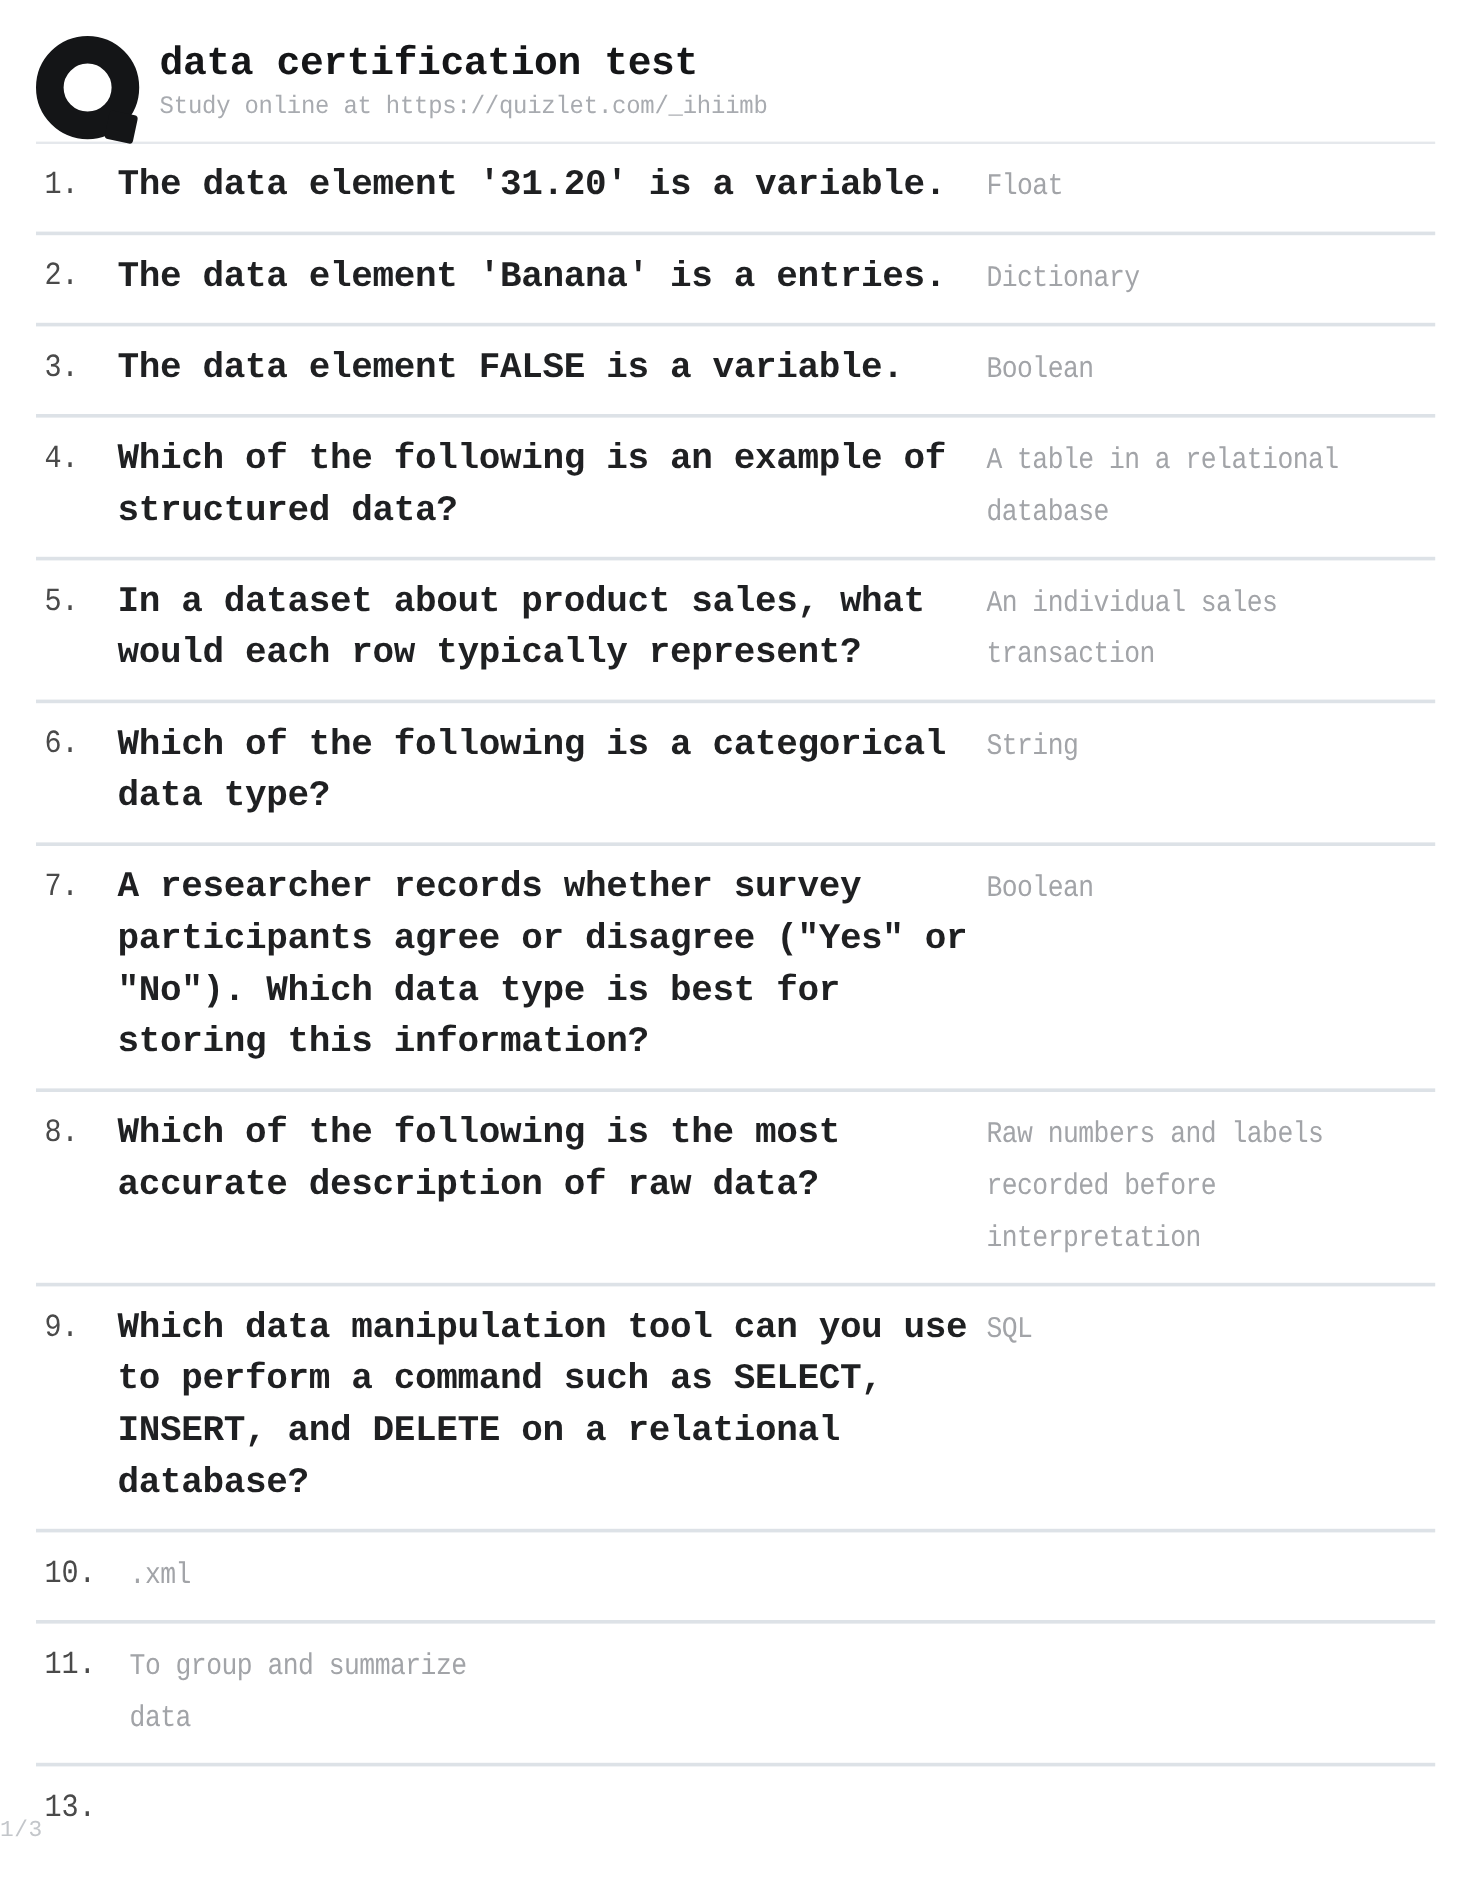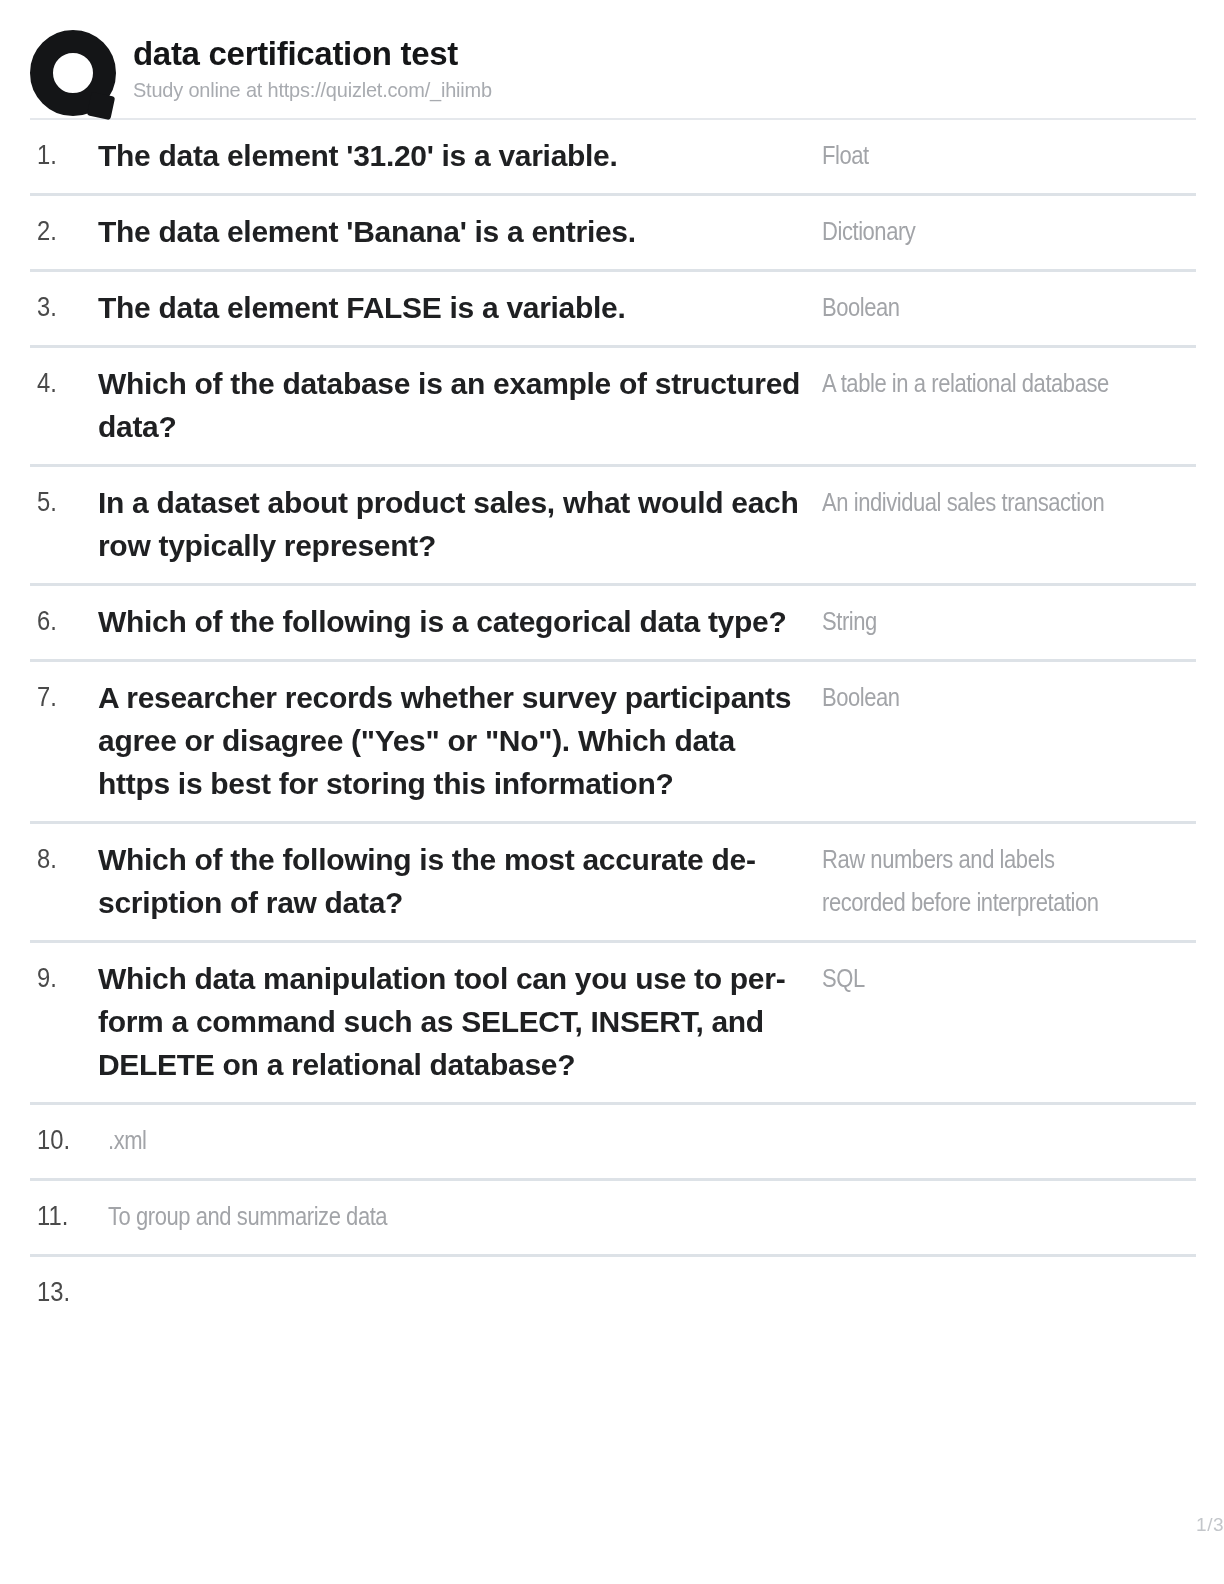--- a/index.html
+++ b/index.html
@@ -1,20 +1,20 @@
 <!DOCTYPE html>
 <html><head>
 <meta charset="utf-8">
 <style>
   html,body{margin:0;padding:0;background:#ffffff;}
   .page{
     position:relative;
     width:1224px;height:1564px;
     background:#ffffff;
-    font-family:Liberation Sans, sans-serif;
+    font-family:Liberation Mono, monospace;
     overflow:hidden;
   }
   
   .header{
     display:flex;
     align-items:flex-start;
     padding:28px 28px 0 30px;
     height:86px;
   }
   .logo{
@@ -94,21 +94,21 @@
     letter-spacing:-0.5px;
     line-height:43px;
     transform:scaleX(0.88);
     transform-origin:0 0;
   }
   
   .footer{
     position:absolute;
     left:0;right:0;
     bottom:28px;
-    text-align:right;
+    text-align:left;
     font-size:19px;
     color:#c3c6ca;
     letter-spacing:0.5px;
   }
 </style>
 </head>
 <body>
 
 <div class="page">
 
@@ -138,39 +138,39 @@
     </div>
 
     <div class="qa-row">
       <div class="qa-num">3.</div>
       <div class="qa-question">The data element FALSE is a variable.</div>
       <div class="qa-answer">Boolean</div>
     </div>
 
     <div class="qa-row">
       <div class="qa-num">4.</div>
-      <div class="qa-question">Which of the database is an example of structured data?</div>
+      <div class="qa-question">Which of the following is an example of structured data?</div>
       <div class="qa-answer">A table in a relational database</div>
     </div>
 
     <div class="qa-row">
       <div class="qa-num">5.</div>
       <div class="qa-question">In a dataset about product sales, what would each row typically represent?</div>
       <div class="qa-answer">An individual sales transaction</div>
     </div>
 
     <div class="qa-row">
       <div class="qa-num">6.</div>
       <div class="qa-question">Which of the following is a categorical data type?</div>
       <div class="qa-answer">String</div>
     </div>
 
     <div class="qa-row">
       <div class="qa-num">7.</div>
-      <div class="qa-question">A researcher records whether survey participants agree or disagree ("Yes" or "No"). Which data https is best for storing this information?</div>
+      <div class="qa-question">A researcher records whether survey participants agree or disagree ("Yes" or "No"). Which data type is best for storing this information?</div>
       <div class="qa-answer">Boolean</div>
     </div>
 
     <div class="qa-row">
       <div class="qa-num">8.</div>
       <div class="qa-question">Which of the following is the most accurate de­scription of raw data?</div>
       <div class="qa-answer">Raw numbers and labels recorded before interpretation</div>
     </div>
 
     <div class="qa-row">

